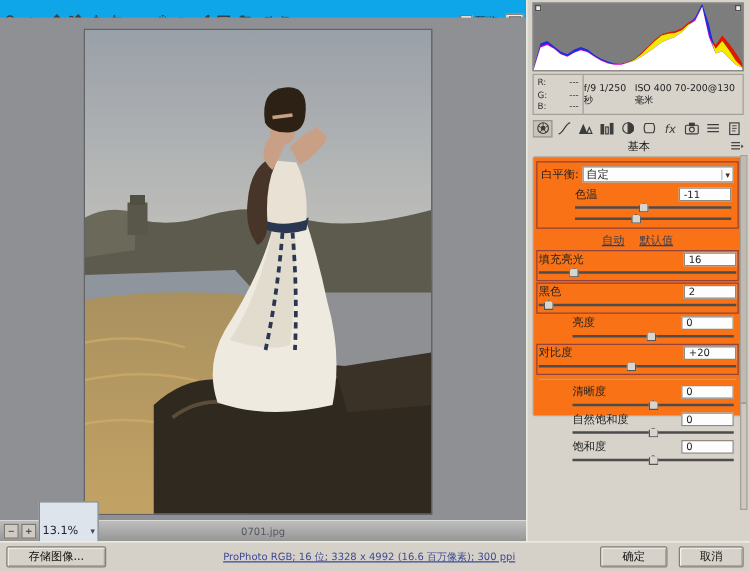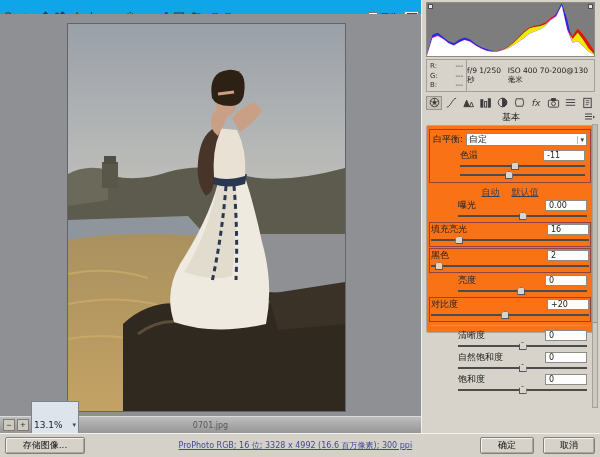--- a/index.html
+++ b/index.html
@@ -388,29 +388,20 @@
                 <span class="sthumb" style="left:39%"></span>
               </div>
             </div>
           </div>
       </div>
       <div class="autorow">
         <span class="link">自动</span>
         <span class="link">默认值</span>
       </div>
       <div id="sliders">
-          <div class="srow">
-            <div class="sl">
-              <span class="slab">曝光</span>
-              <span class="sval">0.00</span>
-            </div>
-            <div class="track">
-              <span class="sthumb" style="left:50%"></span>
-            </div>
-          </div>
           <div class="srow hl" style="border-color: rgb(147, 66, 60);">
             <div class="sl">
               <span class="slab">填充亮光</span>
               <span class="sval">16</span>
             </div>
             <div class="track">
               <span class="sthumb" style="left:18%"></span>
             </div>
           </div>
           <div class="srow hl" style="border-color: rgb(147, 66, 60);">

